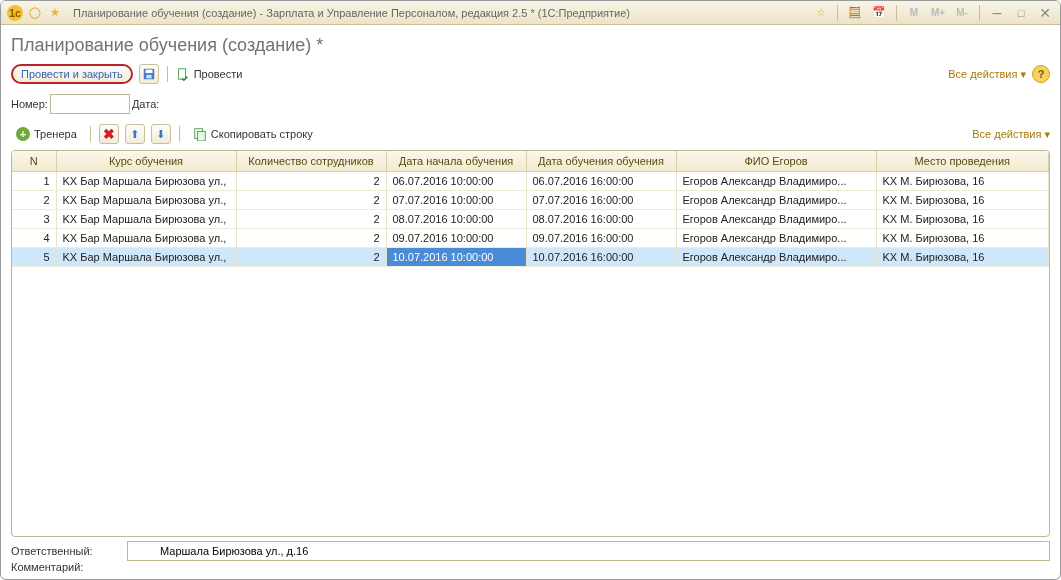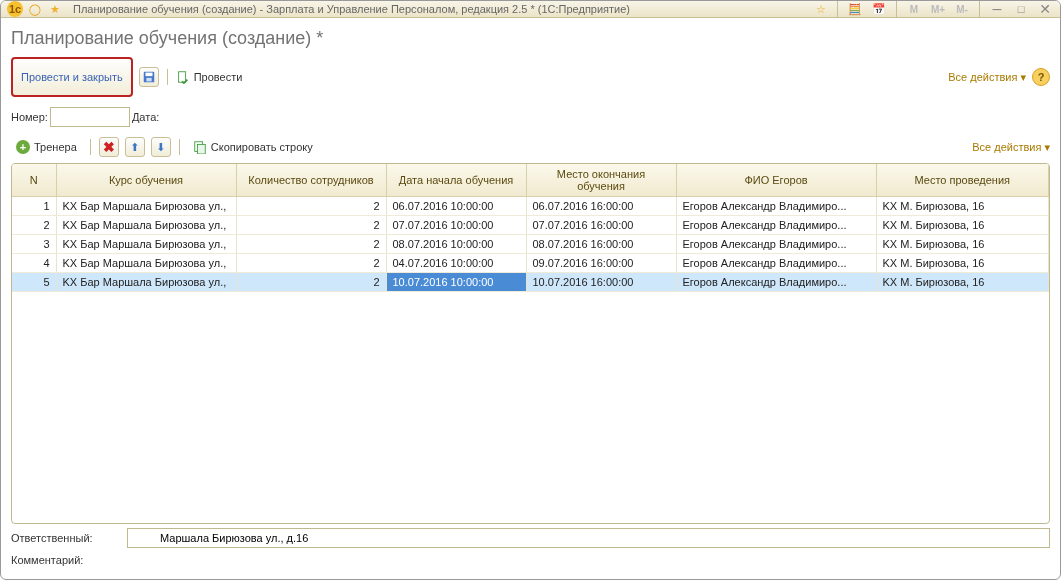--- a/index.html
+++ b/index.html
@@ -7,21 +7,21 @@
     font-family: Arial, sans-serif;
     font-size: 11px;
     background: #fff;
     width: 1061px;
     height: 580px;
     overflow: hidden;
     border: 1px solid #999;
     border-radius: 6px;
   }
   .titlebar {
-    height: 17px;
+    height: 24px;
     background: linear-gradient(#f8f5e8, #ece4c8);
     border-bottom: 1px solid #c9bf97;
     display: flex;
     align-items: center;
     padding: 0 6px;
     gap: 4px;
   }
   .tb-icon {
     width: 16px; height: 16px;
     display: inline-flex; align-items: center; justify-content: center;
@@ -47,22 +47,22 @@
     color: #737373;
     font-size: 18px;
     font-weight: normal;
     margin-bottom: 8px;
   }
   .toolbar-row {
     display:flex; align-items:center; gap:6px; margin-bottom:10px;
   }
   .btn-primary {
     border: 2px solid #bb2222;
-    border-radius: 4px;
-    padding: 12px 8px;
+    border-radius: 10px;
+    padding: 2px 8px;
     background: linear-gradient(#fdfdfd,#f2eed9);
     color: #3b63b5;
     font-size: 11px;
     cursor:pointer;
   }
   .mini-btn {
     width:20px; height:20px;
     border:1px solid #c9bf97;
     border-radius:3px;
     background: linear-gradient(#fdfdfd,#f1edd8);
@@ -142,21 +142,21 @@
     white-space:nowrap; overflow:hidden; text-overflow:ellipsis;
   }
   tbody tr.selected td { background:#cfe7fb; }
   tbody tr.selected td.cell-focus {
     background:#4a8bd6; color:#fff;
   }
   .col-n { width:40px; text-align:right;}
   .col-qty { text-align:right;}
   .table-body-fill { flex:1 1 auto; }
   .bottom-fields {
-    margin-top:4px; display:flex; flex-direction:column; gap:6px;justify-content:flex-end;
+    margin-top:4px; display:flex; flex-direction:column; justify-content:flex-end;
   }
   .bf-row { display:flex; align-items:center; gap:8px;}
   .bf-row input {
     flex:1 1 auto;
     padding-left:32px;
   }
   .bf-label { width:108px; color:#333;}
   
   .svg-save svg, .svg-doc svg { width:14px; height:14px; }
 </style>
@@ -255,21 +255,21 @@
         <col style="width:150px">
         <col style="width:200px">
         <col>
       </colgroup>
       <thead>
         <tr>
           <th>N</th>
           <th>Курс обучения</th>
           <th>Количество сотрудников</th>
           <th>Дата начала обучения</th>
-          <th>Место окончания обучения</th>
+          <th>Дата обучения обучения</th>
           <th>ФИО Егоров</th>
           <th>Место проведения</th>
         </tr>
       </thead>
       <tbody id="grid-body">
           <tr>
             <td class="col-n">1</td>
             <td>KX Бар Маршала Бирюзова ул.,</td>
             <td class="col-qty">2</td>
             <td>06.07.2016 10:00:00</td>
@@ -292,21 +292,21 @@
             <td class="col-qty">2</td>
             <td>08.07.2016 10:00:00</td>
             <td>08.07.2016 16:00:00</td>
             <td>Егоров Александр Владимиро...</td>
             <td>KX М. Бирюзова, 16</td>
           </tr>
           <tr>
             <td class="col-n">4</td>
             <td>KX Бар Маршала Бирюзова ул.,</td>
             <td class="col-qty">2</td>
-            <td>04.07.2016 10:00:00</td>
+            <td>09.07.2016 10:00:00</td>
             <td>09.07.2016 16:00:00</td>
             <td>Егоров Александр Владимиро...</td>
             <td>KX М. Бирюзова, 16</td>
           </tr>
           <tr class="selected">
             <td class="col-n">5</td>
             <td>KX Бар Маршала Бирюзова ул.,</td>
             <td class="col-qty">2</td>
             <td class="cell-focus">10.07.2016 10:00:00</td>
             <td>10.07.2016 16:00:00</td>

